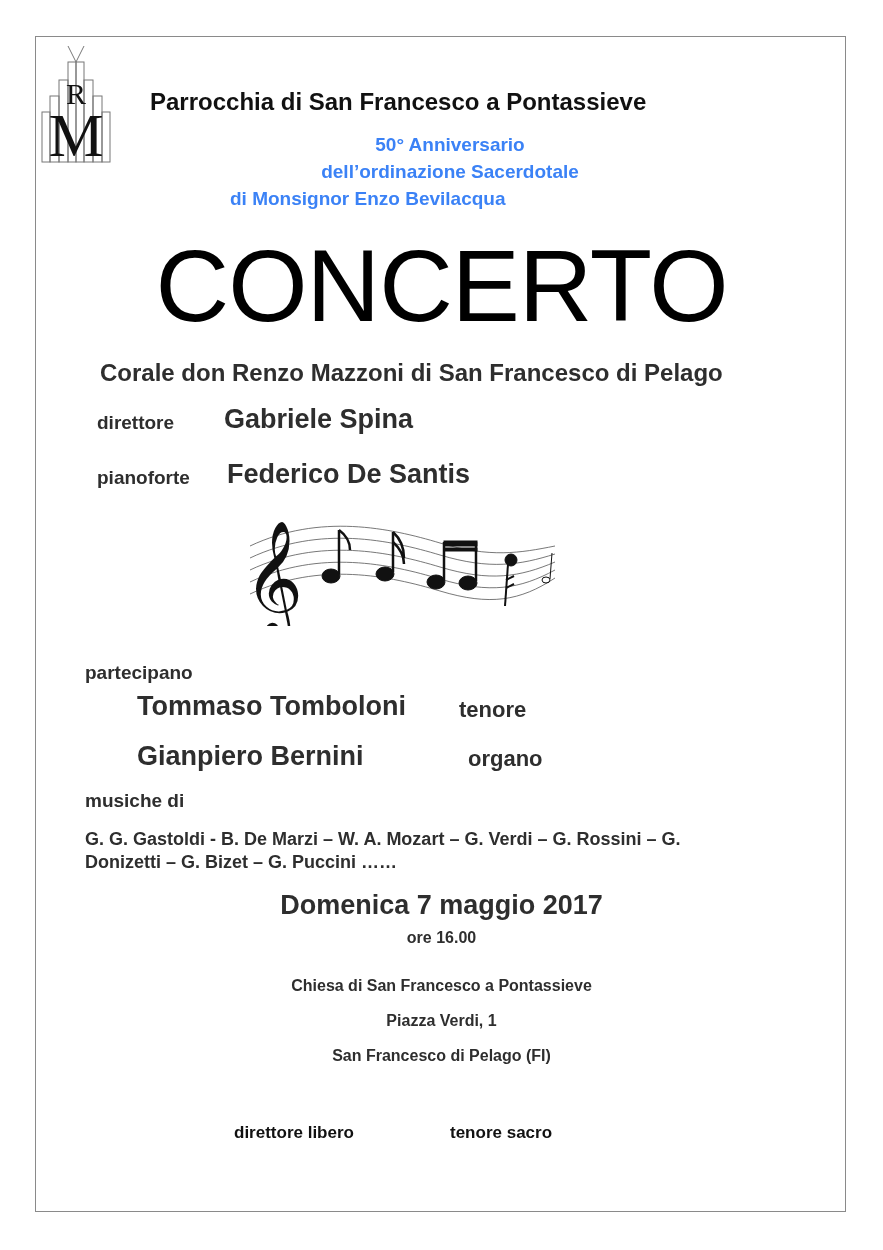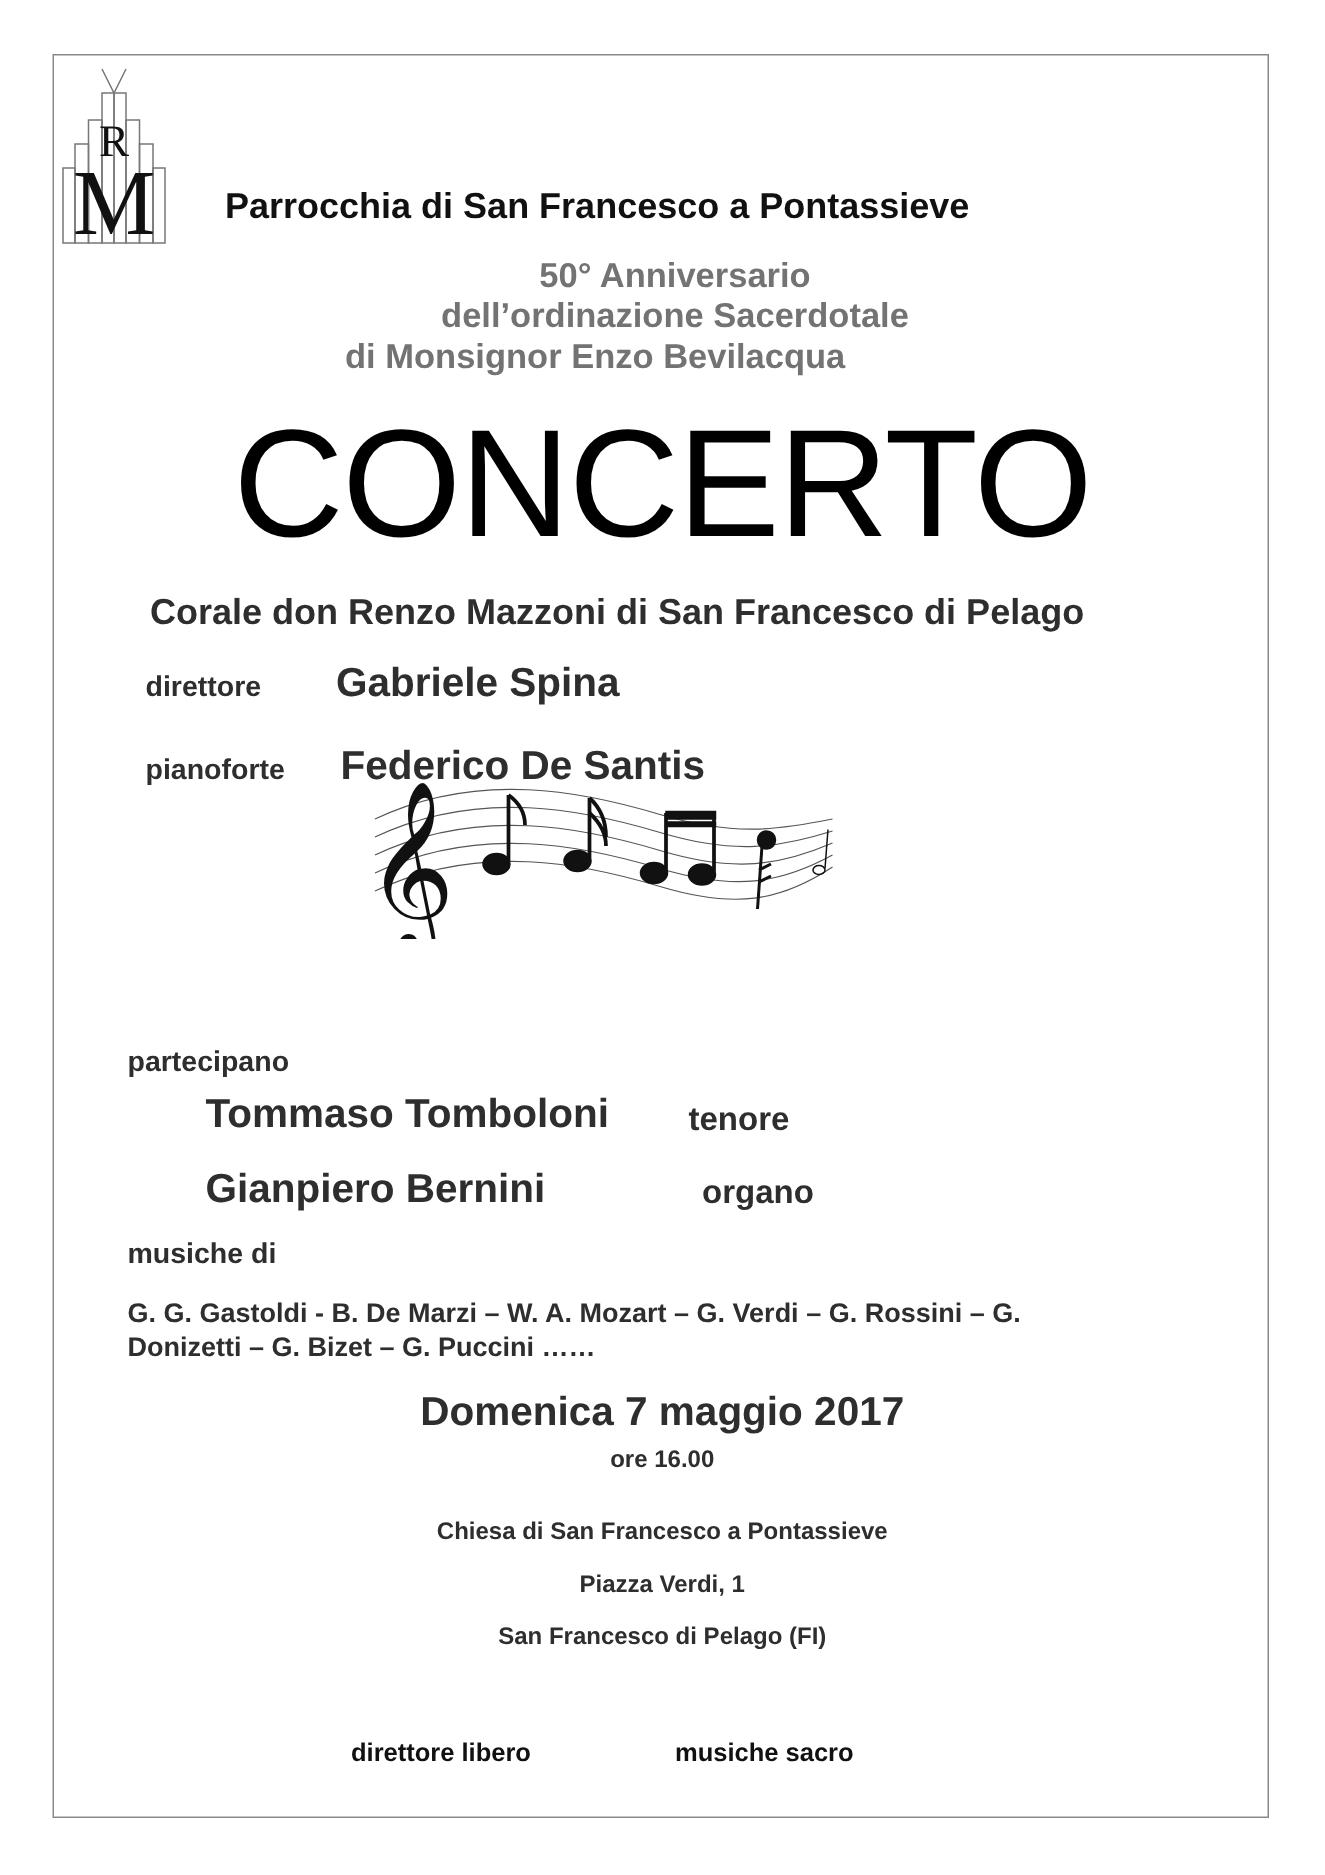--- a/index.html
+++ b/index.html
@@ -1,24 +1,24 @@
 <!DOCTYPE html>
 <html><head>
 <meta charset="utf-8">
 <style>
   html, body { margin:0; padding:0; background:#ffffff; }
   body { width:883px; height:1250px; position:relative; overflow:hidden;
          font-family:"Liberation Sans", "DejaVu Sans", sans-serif; color:#2e2e2e; }
   .frame { position:absolute; left:35px; top:36px; width:811px; height:1176px;
            border:1px solid #8a8a8a; box-sizing:border-box; }
-  .abs { position:absolute; white-space:nowrap; font-weight:bold;margin-top:36px; }
+  .abs { position:absolute; white-space:nowrap; font-weight:bold; }
   .center { left:0; width:883px; text-align:center; }
   .logo { position:absolute; left:40px; top:44px; width:72px; height:120px; }
   .parish { top:88px; font-size:24px; color:#111; left:150px; }
-  .anniv { font-size:23px; color:#737373; }
+  .anniv { font-size:19px; color:#3b82f6; }
   .concerto { top:228px; font-size:102px; font-weight:normal; color:#000000; letter-spacing:-1px; left:0; width:883px; text-align:center; }
   .choir { top:359px; left:100px; font-size:24px; }
   .role-small { font-size:19px; }
   .name-big { font-size:27px; }
   .music-img { position:absolute; left:240px; top:508px; width:320px; height:118px; }
   .date { font-size:27px; }
   .place { font-size:16px; }
   .footer { font-size:17px; color:#111; }
 </style>
 </head>
@@ -96,13 +96,13 @@
 <div class="abs" style="top:829px;left:85px;font-size:18px;">G. G. Gastoldi -  B. De Marzi – W. A. Mozart – G. Verdi – G. Rossini – G.</div>
 <div class="abs" style="top:852px;left:85px;font-size:18px;">Donizetti – G. Bizet – G. Puccini ……</div>
 
 <div class="abs center date" style="top:890px;">Domenica 7 maggio 2017</div>
 <div class="abs center place" style="top:929px;">ore 16.00</div>
 <div class="abs center place" style="top:977px;">Chiesa di San Francesco a Pontassieve</div>
 <div class="abs center place" style="top:1012px;">Piazza Verdi, 1</div>
 <div class="abs center place" style="top:1047px;">San Francesco di Pelago (FI)</div>
 
 <div class="abs footer" style="top:1123px;left:234px;">direttore libero</div>
-<div class="abs footer" style="top:1123px;left:450px;">musiche sacro</div>
+<div class="abs footer" style="top:1123px;left:450px;">tenore sacro</div>
 
 </body></html>

